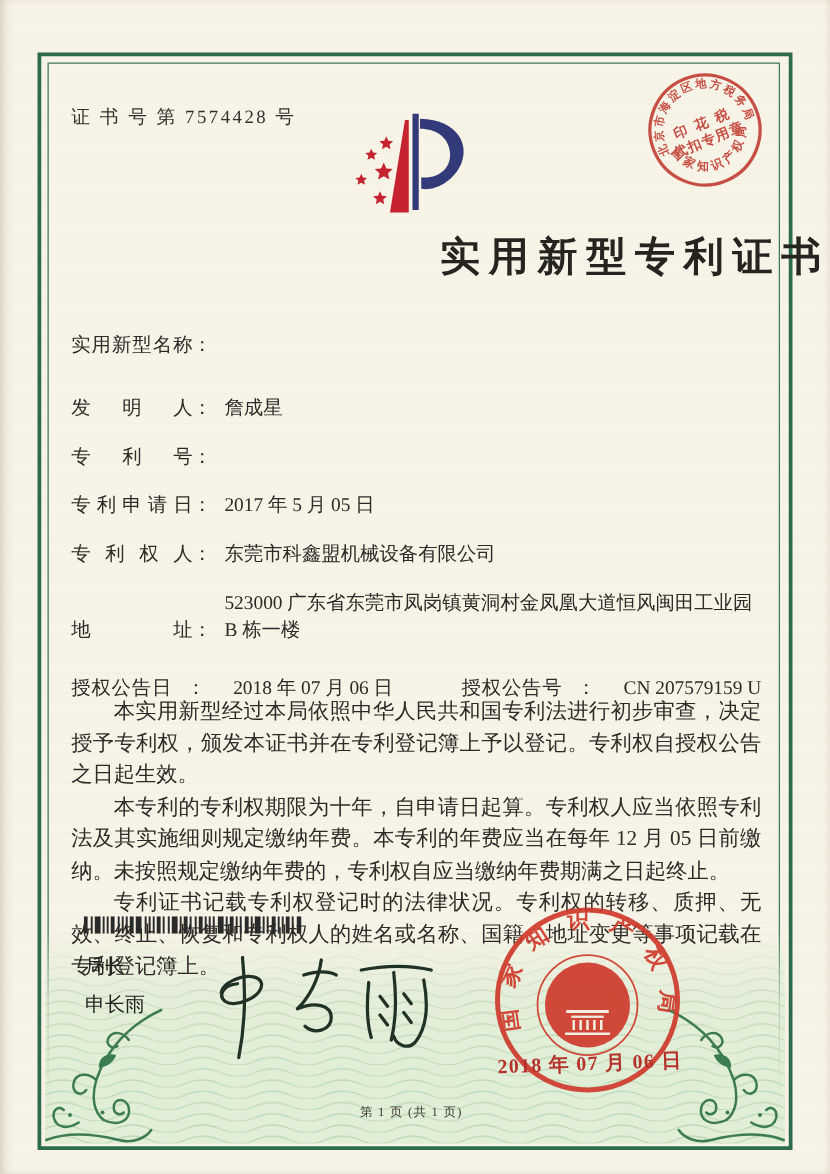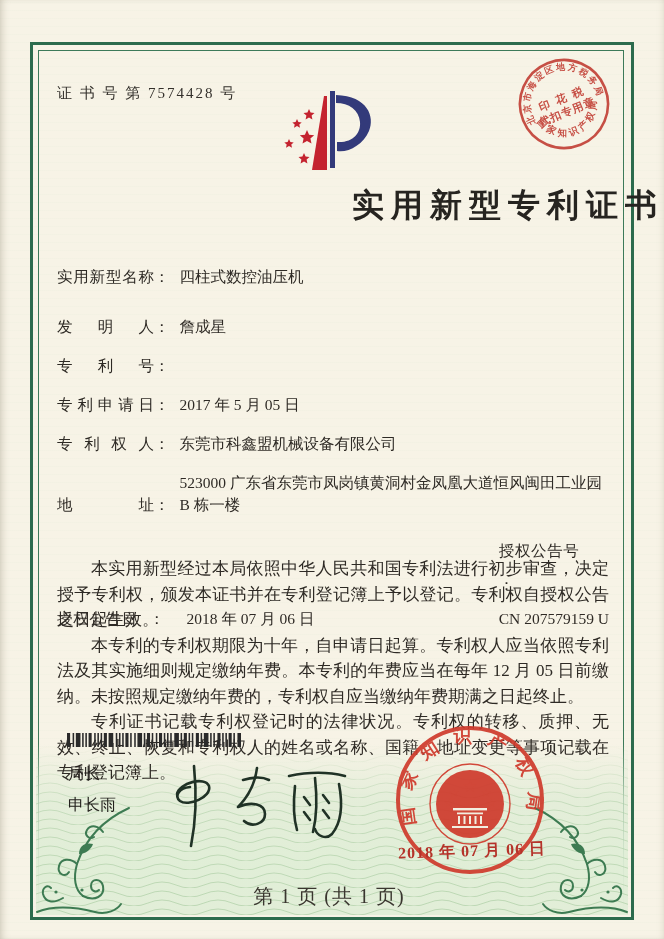--- a/index.html
+++ b/index.html
@@ -18,21 +18,21 @@
   .cert-no{position:absolute;left:57px;top:84px;font-size:15px;letter-spacing:2px;color:#33302b;}
   .title{position:absolute;left:0;right:0;top:184px;text-align:right;font-size:32px;font-weight:700;letter-spacing:7px;color:#262420;}
   .logo{position:absolute;left:272px;top:84px;}
   .tax-stamp{position:absolute;left:502px;top:42px;transform:rotate(-22deg);opacity:.88;}
   .tax-stamp text{font-family:"Liberation Serif","DejaVu Serif",serif;fill:#c0392f;font-weight:700;}
 
   .fields{position:absolute;left:57px;top:266px;width:556px;font-size:15.5px;}
   .row{display:flex;align-items:flex-end;line-height:22px;margin-bottom:17px;}
   .row.first{margin-bottom:28px;}
   .row .pair{display:flex;align-items:flex-start;gap:12px;}
-  .row .pair.right{margin-left:auto;padding-right:4px;flex-direction:column;}
+  .row .pair.right{margin-left:auto;padding-right:4px;}
   .lbl{display:inline-block;width:97px;text-align:justify;text-align-last:justify;white-space:nowrap;flex:none;}
   .lbl.narrow{width:80px;}
   .colon{flex:none;margin-right:10px;}
   .val{flex:1;line-height:22px;}
   .row.addr{margin-bottom:24px;}
 
   .paras{position:absolute;left:57px;top:556px;width:552px;font-size:17px;line-height:25.5px;text-align:justify;}
   .paras p{margin:0;text-indent:2em;}
 
   .bottom-tint{position:absolute;left:36px;top:744px;width:592px;height:171px;
@@ -42,21 +42,21 @@
   .ornament.left{left:33px;top:806px;}
   .ornament.right{left:531px;top:806px;transform:scaleX(-1);}
 
   .barcode{position:absolute;left:67px;top:733px;}
   .signing{position:absolute;left:68px;top:758px;font-size:16px;line-height:31px;color:#23211d;}
   .signature{position:absolute;left:163px;top:760px;}
   .seal{position:absolute;left:392px;top:722px;}
   .seal text{font-family:"Liberation Serif","DejaVu Serif",serif;fill:#cf3a2c;font-weight:700;}
   .seal-date{position:absolute;left:392px;top:841px;width:160px;text-align:center;font-size:16px;font-weight:700;
     letter-spacing:1px;color:#b5332a;transform:rotate(-2deg);}
-  .page-footer{position:absolute;left:30px;top:883px;width:598px;text-align:center;font-size:20px;color:#3a362f;letter-spacing:1px;}
+  .page-footer{position:absolute;left:30px;top:883px;width:598px;text-align:center;font-size:10px;color:#3a362f;letter-spacing:1px;}
 </style>
 </head>
 <body>
 
 <div class="paper">
 
   <div class="frame-outer"></div>
   <div class="frame-inner"></div>
 
   <div class="bottom-tint"></div>
@@ -136,21 +136,20 @@
       <textPath href="#taxArcBot" startOffset="50%" text-anchor="middle">国家知识产权局</textPath>
     </text>
   </svg>
 
   <div class="title">实用新型专利证书</div>
 
   <div class="fields">
     <div class="row first">
       <span class="lbl">实用新型名称</span>
         <span class="colon">：</span>
-      <span class="val">四柱式数控油压机</span>
     </div>
     <div class="row">
       <span class="lbl">发明人</span>
         <span class="colon">：</span>
       <span class="val">詹成星</span>
     </div>
     <div class="row">
       <span class="lbl">专利号</span>
         <span class="colon">：</span>
     </div>

